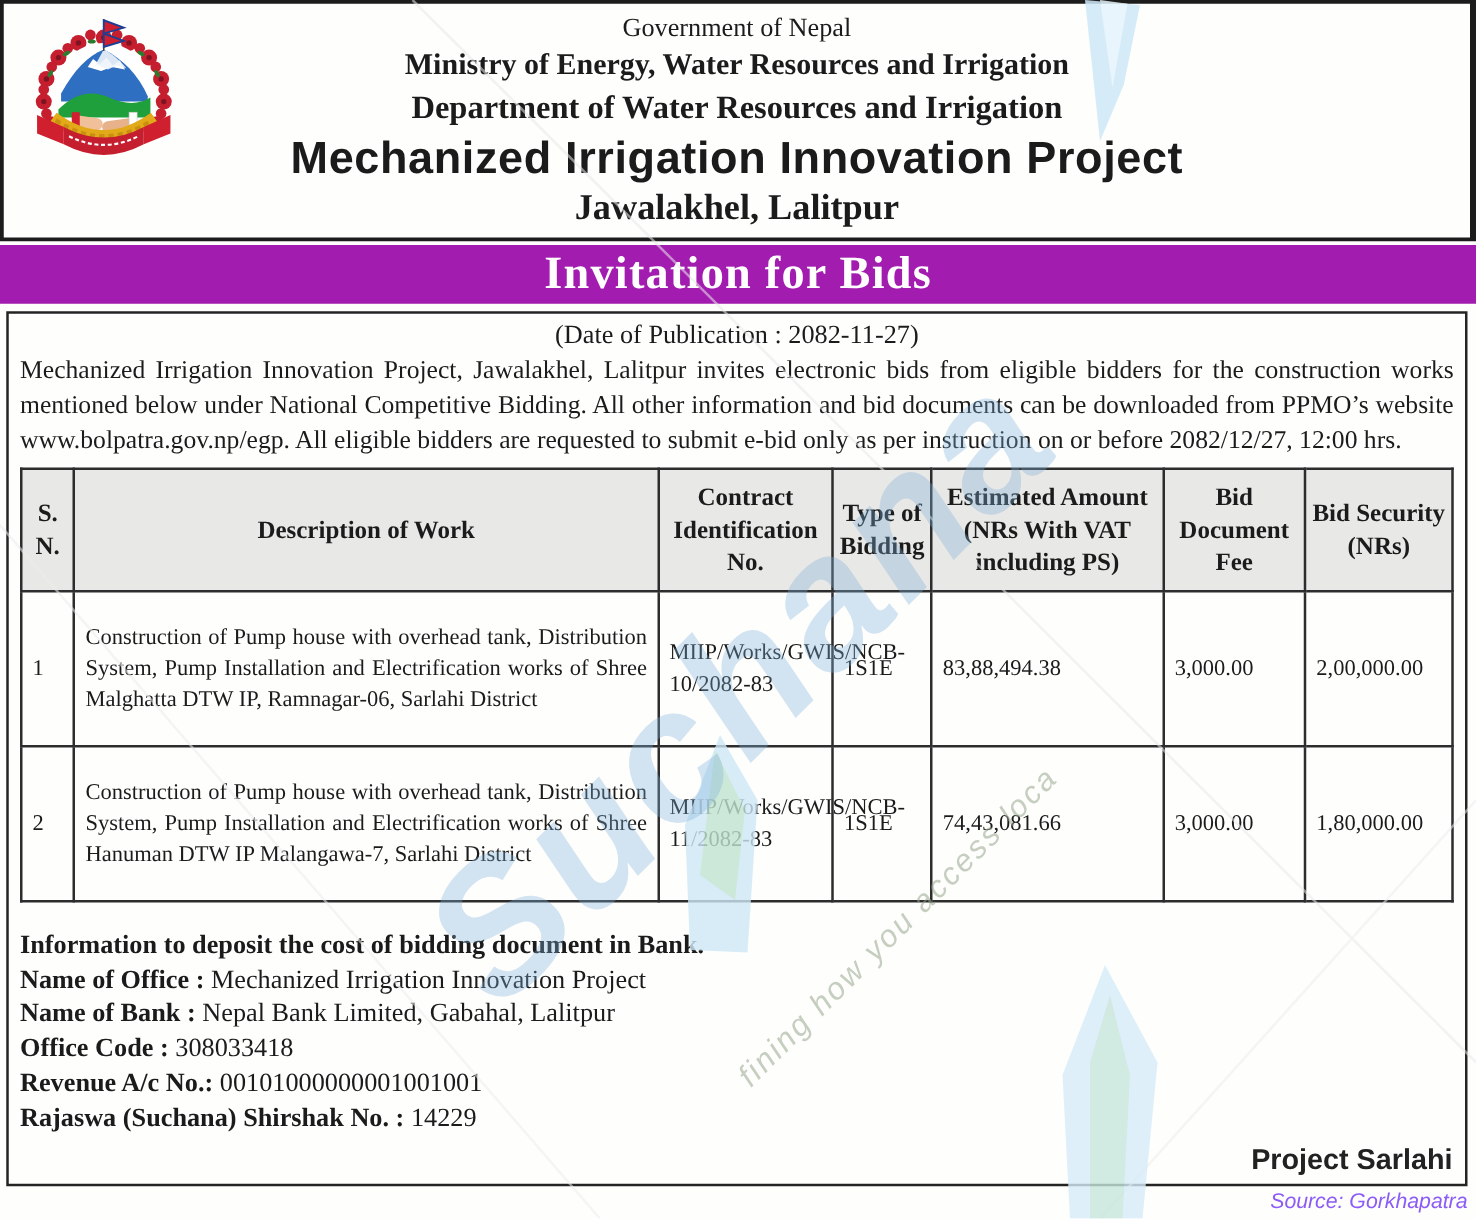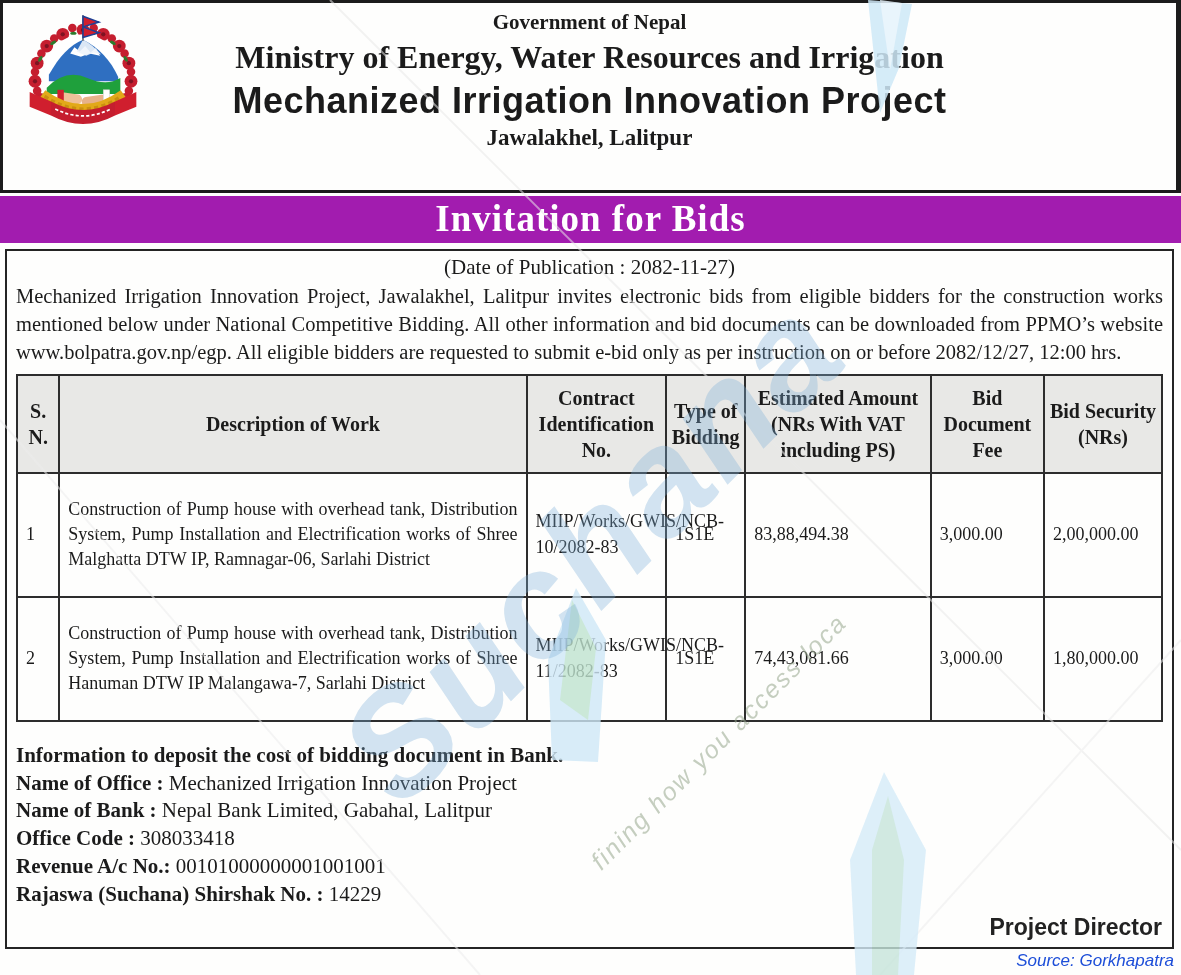--- a/index.html
+++ b/index.html
@@ -7,25 +7,25 @@
     position:relative;width:1181px;height:975px;background:#fefefd;
     font-family:"Liberation Serif",serif;color:#1b1b1b;overflow:hidden;
   }
   
   .header-box{
     position:absolute;top:0;left:0;width:1173px;height:187px;
     border:3px solid #1c1c1c;border-right-width:5px;
     text-align:center;
   }
   .emblem{position:absolute;left:16px;top:8px;width:128px;height:132px;}
-  .h-gov{font-weight:bold;font-size:21px;margin-top:7px;}
-  .h-ministry{font-weight:bold;font-size:32px;margin-top:4px;}
+  .h-gov{font-weight:normal;font-size:21px;margin-top:7px;}
+  .h-ministry{font-weight:bold;font-size:24px;margin-top:4px;}
   .h-dept{font-weight:bold;font-size:26px;margin-top:5px;}
   .h-project{font-family:"Liberation Sans",sans-serif;font-weight:bold;font-size:36px;margin-top:4px;letter-spacing:.5px;}
-  .h-location{font-weight:bold;font-size:23px;margin-top:3px;}
+  .h-location{font-weight:bold;font-size:29px;margin-top:3px;}
   
   .banner{
     position:absolute;top:196px;left:0;width:1181px;height:47px;
     background:#a21caf;color:#ffffff;text-align:center;
     font-weight:bold;font-size:37px;line-height:46px;letter-spacing:1px;
   }
   
   .content-box{
     position:absolute;top:249px;left:5px;width:1169px;height:700px;
     border:2px solid #242424;box-sizing:border-box;padding:3px 9px 0 9px;
@@ -45,21 +45,21 @@
   .bank-info{margin-top:20px;font-size:21px;line-height:1.33;}
   .bank-info .bi-head{font-weight:bold;}
   .bank-info .bi-label{font-weight:bold;}
   
   .signature{
     position:absolute;right:10px;bottom:6px;
     font-family:"Liberation Sans",sans-serif;font-weight:bold;font-size:23px;color:#222;
   }
   .source-line{
     position:absolute;top:951px;right:7px;
-    font-family:"Liberation Sans",sans-serif;font-style:italic;font-size:17px;color:#1d4ed8;
+    font-family:"Liberation Sans",sans-serif;font-style:italic;font-size:17px;color:#8b5cf6;
   }
   
   .watermark{position:absolute;inset:0;pointer-events:none;z-index:6;}
   .wm-text{
     position:absolute;left:305px;top:715px;transform:rotate(-45deg);transform-origin:0 0;
     font-family:"Liberation Sans",sans-serif;font-weight:bold;font-style:italic;
     font-size:148px;letter-spacing:3px;color:rgba(125,175,218,0.34);white-space:nowrap;
   }
   .wm-tagline{
     position:absolute;left:585px;top:855px;transform:rotate(-45deg);transform-origin:0 0;
@@ -150,20 +150,21 @@
 
       <g>
         <line x1="60" y1="2" x2="60" y2="26" stroke="#444" stroke-width="1.2"></line>
         <path d="M60,3 L75,8.5 L60,13 Z" fill="#d01f2e" stroke="#1c3f94" stroke-width="1.4"></path>
         <path d="M60,13 L75,18.5 L60,23 Z" fill="#d01f2e" stroke="#1c3f94" stroke-width="1.4"></path>
       </g>
     </svg>
 
     <div class="h-gov">Government of Nepal</div>
     <div class="h-ministry">Ministry of Energy, Water Resources and Irrigation</div>
+    <div class="h-dept">Department of Water Resources and Irrigation</div>
     <div class="h-project">Mechanized Irrigation Innovation Project</div>
     <div class="h-location">Jawalakhel, Lalitpur</div>
   </div>
 
   <div class="banner">Invitation for Bids</div>
 
   <div class="content-box">
     <div class="date-line">(Date of Publication : 2082-11-27)</div>
     <div class="intro">Mechanized Irrigation Innovation Project, Jawalakhel, Lalitpur invites electronic bids from eligible bidders for the construction works mentioned below under National Competitive Bidding. All other information and bid documents can be downloaded from PPMO’s website www.bolpatra.gov.np/egp. All eligible bidders are requested to submit e-bid only as per instruction on or before 2082/12/27, 12:00 hrs.</div>
 
@@ -227,21 +228,21 @@
       <div>
         <span class="bi-label">Revenue A/c No.:</span>
         <span>00101000000001001001</span>
       </div>
       <div>
         <span class="bi-label">Rajaswa (Suchana) Shirshak No. :</span>
         <span>14229</span>
       </div>
     </div>
 
-    <div class="signature">Project Director</div>
+    <div class="signature">Project Sarlahi</div>
   </div>
 
   <div class="source-line">Source: Gorkhapatra</div>
 
   <div class="watermark">
     <svg class="wm-svg" width="1181" height="975" viewBox="0 0 1181 975" aria-hidden="true">
       <g opacity="0.55">
         <line x1="330" y1="0" x2="1181" y2="850" stroke="#e9e9e9" stroke-width="2"></line>
         <line x1="0" y1="420" x2="480" y2="975" stroke="#ededed" stroke-width="2"></line>
         <line x1="880" y1="975" x2="1181" y2="640" stroke="#ededed" stroke-width="2"></line>

